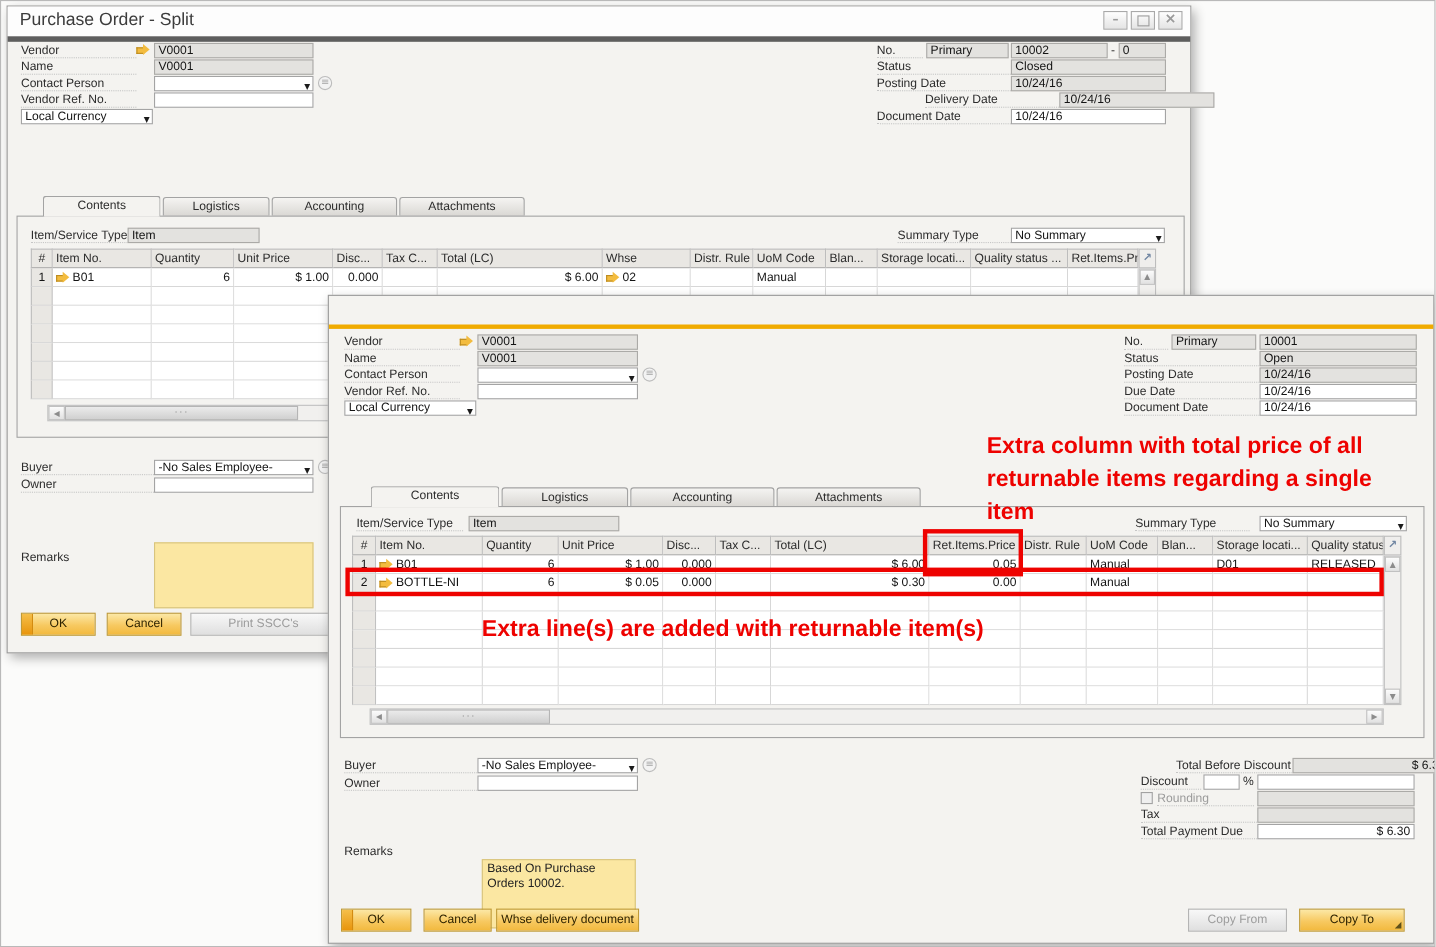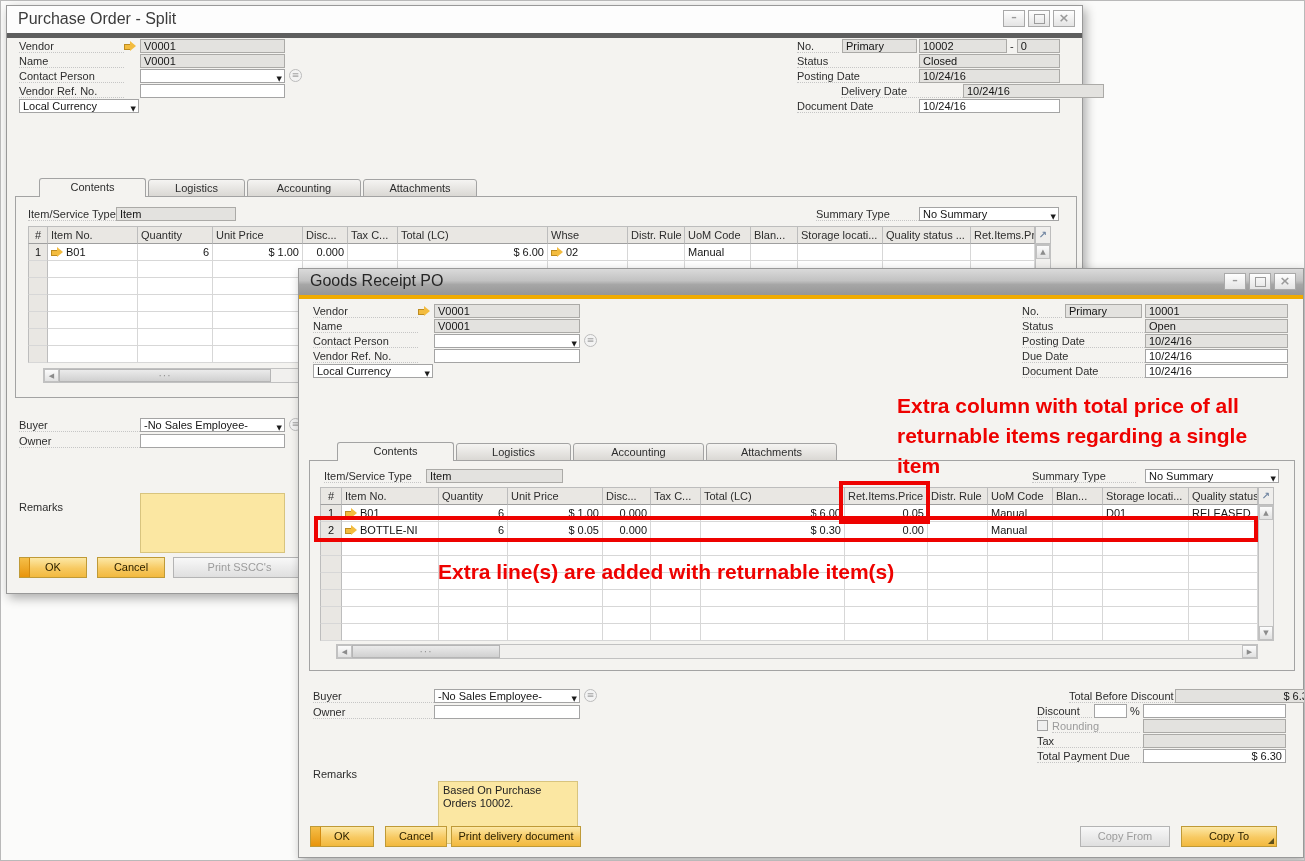--- a/index.html
+++ b/index.html
@@ -349,28 +349,20 @@
     <span class="lbl" style="width:110px;border-bottom:none;">Remarks</span>
   </div>
   <div class="remarks" style="left:133px;top:487px;width:145px;height:60px;"></div>
 
   <div class="btn ok" style="left:12px;top:551px;width:68px;">OK</div>
   <div class="btn" style="left:90px;top:551px;width:68px;">Cancel</div>
   <div class="btn grey" style="left:166px;top:551px;width:133px;">Print SSCC's</div>
 </div>
 
 <div class="win" id="grpo-win">
-  <div class="titlebar">
-    <span class="wtitle">Goods Receipt PO</span>
-    <span class="winctrls">
-      <span class="wc wc-min"></span>
-      <span class="wc wc-max"></span>
-      <span class="wc wc-close"></span>
-    </span>
-  </div>
   <div class="accent"></div>
 
   <div class="frow" style="left:14px;top:34px;">
     <span class="lbl" style="width:105px;">Vendor</span>
     <span class="spacer16"><span class="la"></span></span>
     <span class="fld ro" style="width:146px;">V0001</span>
   </div>
   <div class="frow" style="left:14px;top:49px;">
     <span class="lbl" style="width:105px;">Name</span>
     <span class="spacer16"></span>
@@ -627,21 +619,21 @@
     <span class="fld r-txt" style="width:143px;">$ 6.30</span>
   </div>
 
   <div class="frow" style="left:14px;top:497px;">
     <span class="lbl" style="width:110px;border-bottom:none;">Remarks</span>
   </div>
   <div class="remarks" style="left:139px;top:512px;width:140px;height:63px;white-space:normal;">Based On Purchase Orders 10002.</div>
 
   <div class="btn ok" style="left:11px;top:557px;width:64px;">OK</div>
   <div class="btn" style="left:86px;top:557px;width:62px;">Cancel</div>
-  <div class="btn" style="left:152px;top:557px;width:130px;">Print delivery document</div>
+  <div class="btn" style="left:152px;top:557px;width:130px;">Whse delivery document</div>
   <div class="btn grey" style="left:781px;top:557px;width:90px;">Copy From</div>
   <div class="btn copyto" style="left:882px;top:557px;width:96px;">Copy To</div>
 </div>
 
 <div class="note" style="left:896px;top:390px;width:372px;">Extra column with total price of all returnable items regarding a single item</div>
 <div class="note" style="left:437px;top:556px;white-space:nowrap;">Extra line(s) are added with returnable item(s)</div>
 <div class="redbox" style="left:838px;top:480px;width:91px;height:43px;"></div>
 <div class="redbox" style="left:313px;top:515px;width:944px;height:26px;"></div>
 
 </body></html>

